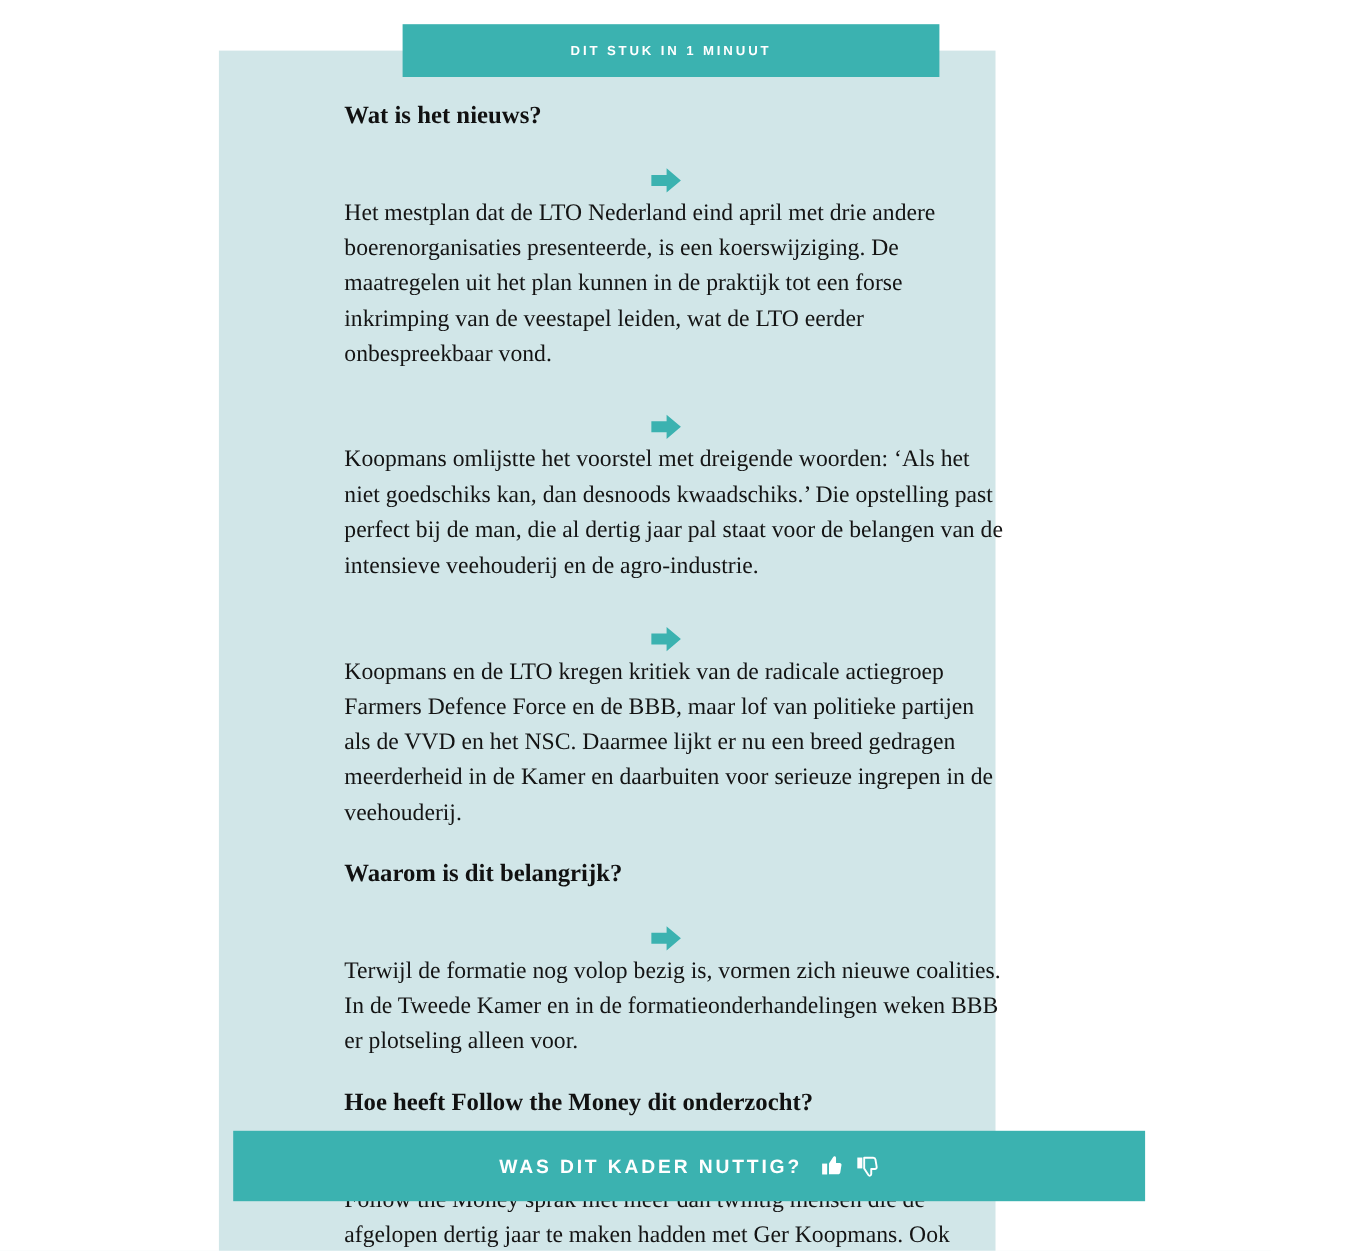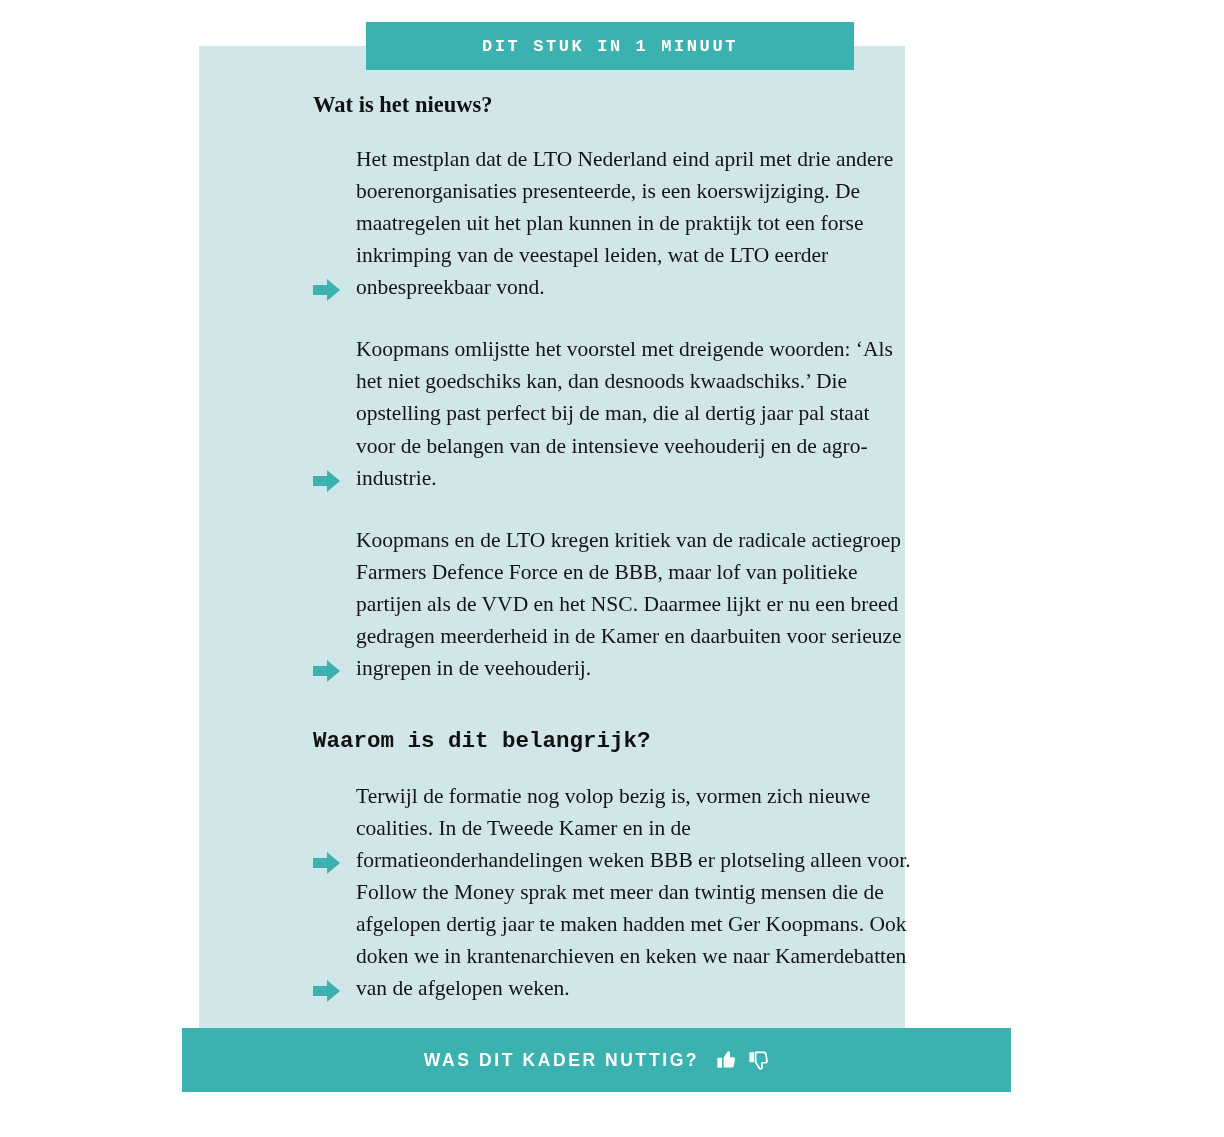--- a/index.html
+++ b/index.html
@@ -27,22 +27,22 @@
     top: 22px;
     width: 488px;
     height: 48px;
     background: #3BB2B0;
     display: flex;
     align-items: center;
     justify-content: center;
     z-index: 3;
   }
   .summary-banner-label {
-    font-family: Liberation Mono, monospace;
-    font-size: 17px;
+    font-family: Liberation Sans, sans-serif;
+    font-size: 12px;
     font-weight: bold;
     letter-spacing: 2.6px;
     color: #ffffff;
     text-transform: uppercase;
     white-space: nowrap;
   }
 
   
   .summary-card {
     position: absolute;
@@ -64,35 +64,35 @@
 
   .section-heading {
     font-family: "Liberation Serif", "DejaVu Serif", serif;
     font-weight: bold;
     font-size: 22.5px;
     color: #111111;
     margin: 0 0 24px 0;
     line-height: 1.3;
   }
   .section-heading.spaced {
-    margin-top: 43px;
-    font-family: Liberation Mono, monospace;
+    margin-top: 25px;
   }
 
   .bullet-list {
     list-style: none;
     margin: 0;
     padding: 0;
   }
   .bullet-item {
     position: relative;
     padding-left: 0;
     margin-bottom: 30px;
     display: flex;
-    align-items: flex-end;
+    align-items: center;
+    flex-direction: column;
   }
   .bullet-item:last-child { margin-bottom: 0; }
 
   .arrow-icon {
     flex: 0 0 auto;
     width: 28px;
     height: 26px;
     margin-right: 15px;
     margin-top: 8px;
     display: block;
@@ -102,21 +102,21 @@
     flex: 1 1 auto;
     font-family: "Liberation Serif", "DejaVu Serif", serif;
     font-size: 21.5px;
     line-height: 1.49;
     color: #141414;
   }
 
   
   .feedback-bar {
     position: absolute;
-    left: 182px;
+    left: 212px;
     top: 1028px;
     width: 829px;
     height: 64px;
     background: #3BB2B0;
     display: flex;
     align-items: center;
     justify-content: center;
     z-index: 2;
   }
   .feedback-label {
@@ -182,20 +182,21 @@
         <h3 class="section-heading spaced">Waarom is dit belangrijk?</h3>
         <ul class="bullet-list">
           <li class="bullet-item">
             <svg class="arrow-icon" viewBox="0 0 28 26" aria-hidden="true">
               <path d="M0 8 H14 V2 L27 13 L14 24 V18 H0 Z" fill="#3BB2B0"></path>
             </svg>
             <span class="bullet-text">Terwijl de formatie nog volop bezig is, vormen zich nieuwe coalities. In de Tweede Kamer en in de formatieonderhandelingen weken BBB er plotseling alleen voor.</span>
           </li>
         </ul>
 
+        <h3 class="section-heading spaced">Hoe heeft Follow the Money dit onderzocht?</h3>
         <ul class="bullet-list">
           <li class="bullet-item">
             <svg class="arrow-icon" viewBox="0 0 28 26" aria-hidden="true">
               <path d="M0 8 H14 V2 L27 13 L14 24 V18 H0 Z" fill="#3BB2B0"></path>
             </svg>
             <span class="bullet-text">Follow the Money sprak met meer dan twintig mensen die de afgelopen dertig jaar te maken hadden met Ger Koopmans. Ook doken we in krantenarchieven en keken we naar Kamerdebatten van de afgelopen weken.</span>
           </li>
         </ul>
 
       </div>

